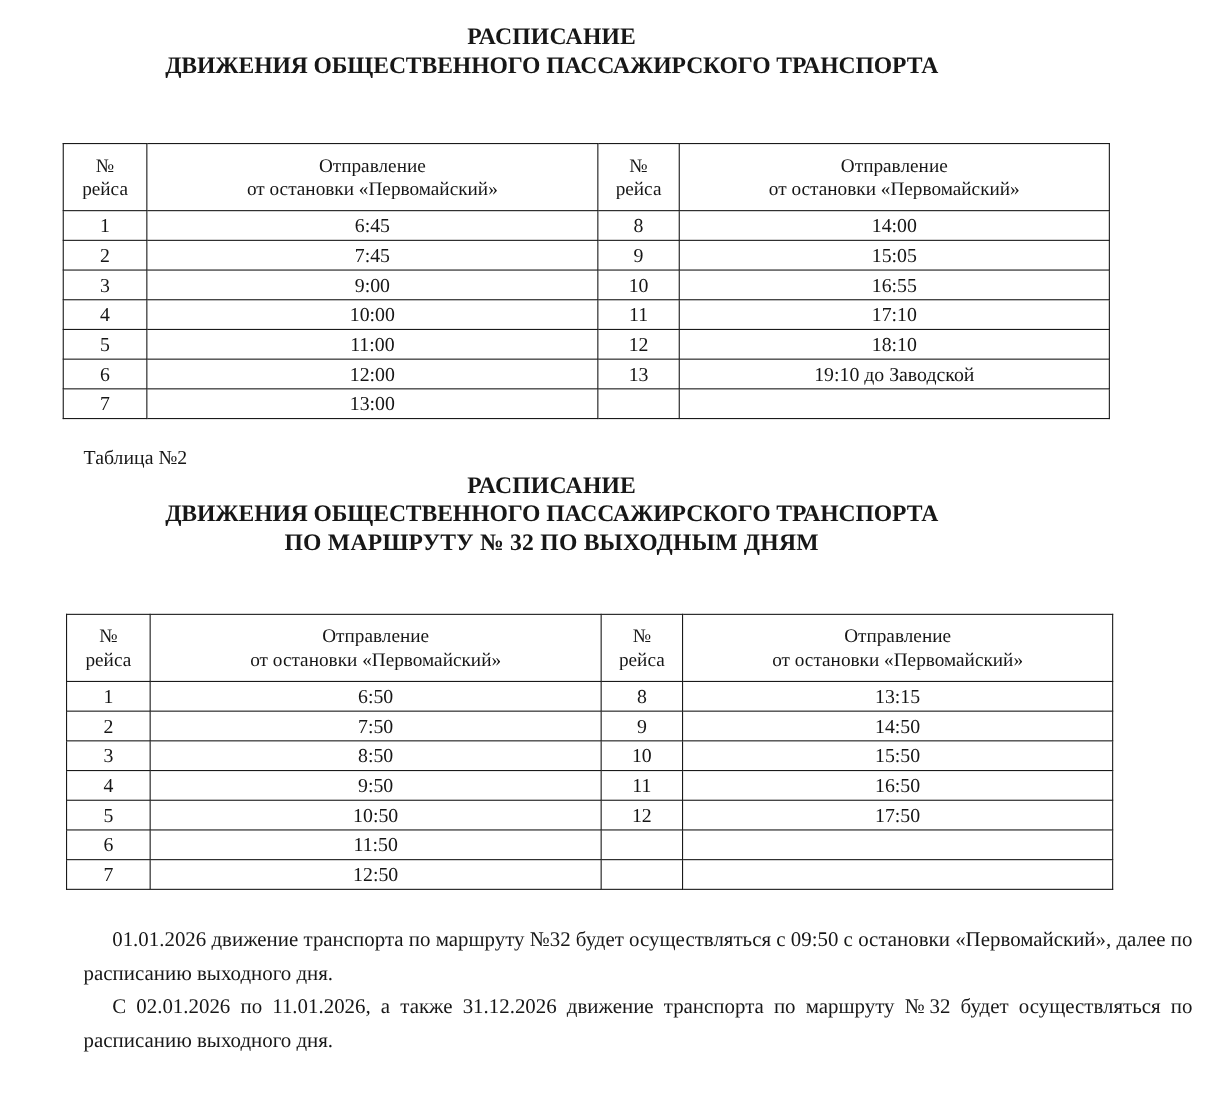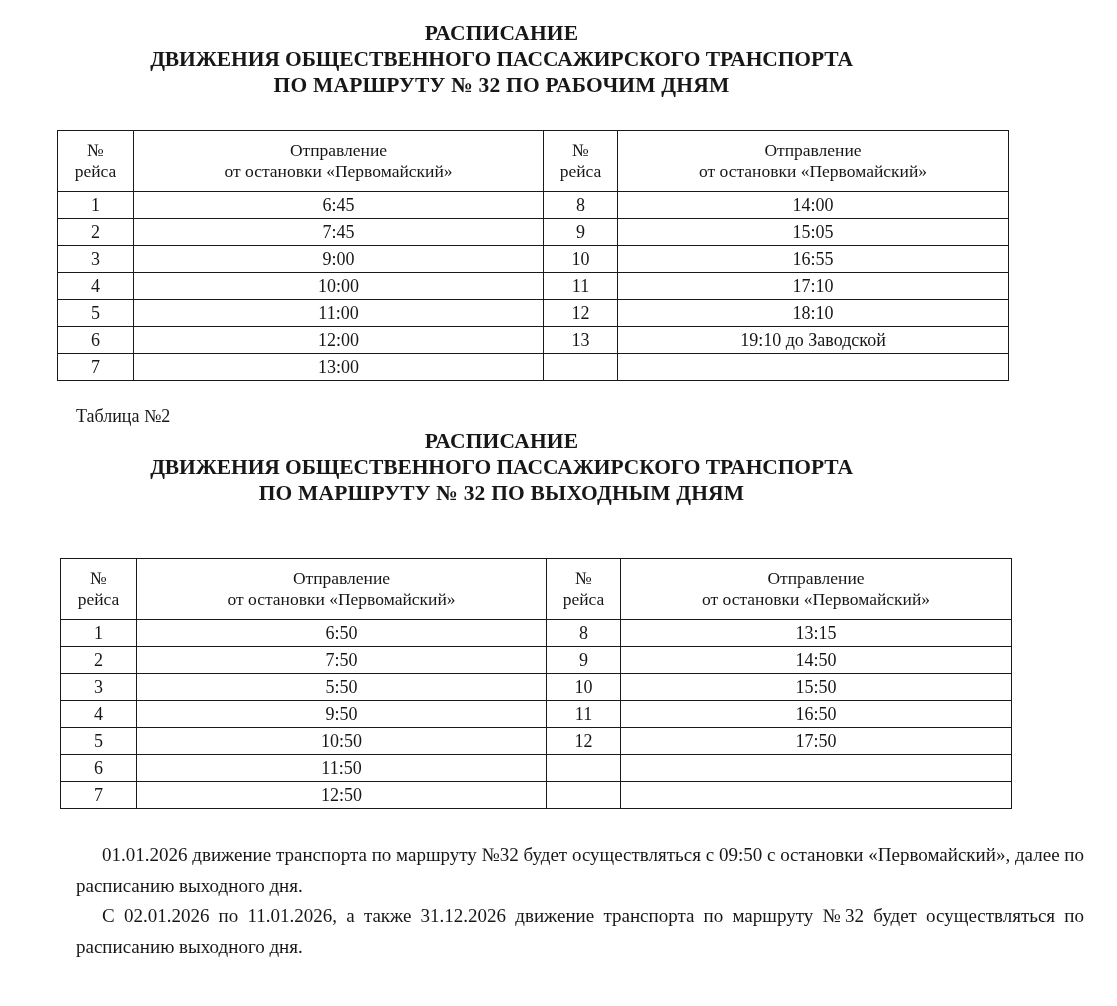--- a/index.html
+++ b/index.html
@@ -121,21 +121,20 @@
   }
 </style>
 </head>
 <body>
 
 <div class="page">
 
   <div class="title-block" id="title-weekday">
     <span class="title-line">РАСПИСАНИЕ</span>
     <span class="title-line wide">ДВИЖЕНИЯ ОБЩЕСТВЕННОГО ПАССАЖИРСКОГО ТРАНСПОРТА</span>
-    <span class="title-line">ПО МАРШРУТУ № 32 ПО РАБОЧИМ ДНЯМ</span>
   </div>
 
   <table class="schedule-table" id="table-weekday">
     <colgroup>
       <col class="col-num">
         <col class="col-time">
         <col class="col-num2">
         <col class="col-time2">
     </colgroup>
     <thead>
@@ -247,21 +246,21 @@
         <td>13:15</td>
       </tr>
       <tr>
         <td>2</td>
         <td>7:50</td>
         <td>9</td>
         <td>14:50</td>
       </tr>
       <tr>
         <td>3</td>
-        <td>5:50</td>
+        <td>8:50</td>
         <td>10</td>
         <td>15:50</td>
       </tr>
       <tr>
         <td>4</td>
         <td>9:50</td>
         <td>11</td>
         <td>16:50</td>
       </tr>
       <tr>

